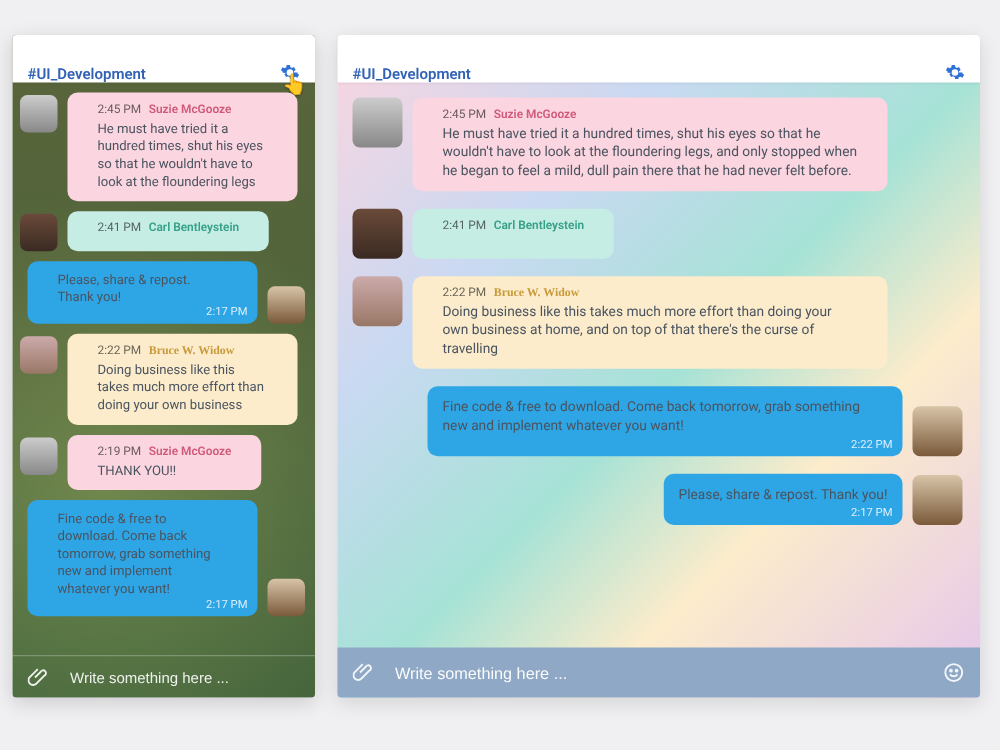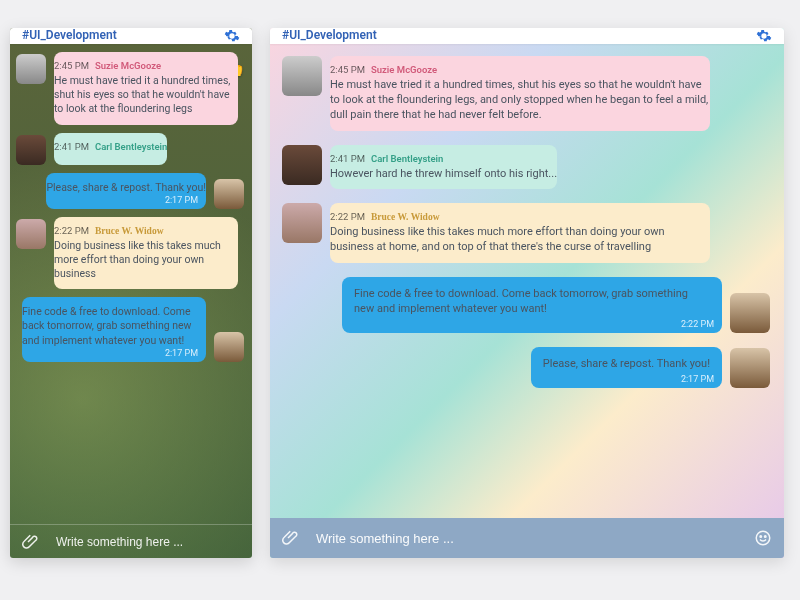--- a/index.html
+++ b/index.html
@@ -6,22 +6,22 @@
   body {
     width: 800px; height: 600px;
     background: #f0f0f2;
     font-family: -apple-system, 'Segoe UI', Roboto, Arial, sans-serif;
     font-size: 10px;
     overflow: hidden;
     position: relative;
   }
   
   .header {
-    height: 16px; background: #fff;
-    display: flex; align-items: flex-start; justify-content: space-between;
+    height: 38px; background: #fff;
+    display: flex; align-items: flex-end; justify-content: space-between;
     padding: 0 12px;
     border-top-left-radius: 3px; border-top-right-radius: 3px;
     box-shadow: 0 1px 2px rgba(0,0,0,.05);
   }
   .header-title { color:#3262b5; font-weight:600; font-size:12px; }
   .gear { width:16px; height:16px; cursor:pointer; }
   .gear svg { width:100%; height:100%; }
   .gear path { fill:#2f71d6; }
 
   .composer {
@@ -37,21 +37,21 @@
     flex:1; background:transparent; border:0; outline:0;
     font-size:12px;
   }
 
   .avatar {
     width:34px; height:34px; border-radius:6px; flex:0 0 34px;
     background:#888; overflow:hidden;
   }
 
   .row { display:flex; gap:8px; }
-  .bubble { border-radius:8px; padding:8px 0; position:relative; }
+  .bubble { border-radius:8px; padding:8px 24px; position:relative; }
   .meta { font-size:9.5px; margin-bottom:3px; }
   .meta .time { opacity:.6; }
   .meta .name { font-weight:600; margin-left:6px; }
   .msg { font-size:10.5px; line-height:1.35; color:#4a5460; }
 
   .ts { position:absolute; right:8px; bottom:4px; font-size:9px; opacity:.6; }
 
   
   .mobile {
     position:absolute; left:10px; top:28px;
@@ -165,20 +165,27 @@
         </div>
         <div class="avatar av-d"></div>
       </div>
       <div class="row in cream">
         <div class="avatar av-c"></div>
         <div class="bubble">
           <div class="meta"><span class="time">2:22 PM</span><span class="name">Bruce W. Widow</span></div>
           <div class="msg">Doing business like this takes much more effort than doing your own business</div>
         </div>
       </div>
+      <div class="row in pink">
+        <div class="avatar av-a"></div>
+        <div class="bubble">
+          <div class="meta"><span class="time">2:19 PM</span><span class="name">Suzie McGooze</span></div>
+          <div class="msg">THANK YOU!!</div>
+        </div>
+      </div>
       <div class="row out">
         <div class="bubble">
           <div class="msg">Fine code &amp; free to download. Come back tomorrow, grab something new and implement whatever you want!</div>
           <span class="ts">2:17 PM</span>
         </div>
         <div class="avatar av-d"></div>
       </div>
     </div>
 
   <div class="composer">
@@ -206,21 +213,20 @@
         <div class="avatar av-a"></div>
         <div class="bubble">
           <div class="meta"><span class="time">2:45 PM</span><span class="name">Suzie McGooze</span></div>
           <div class="msg">He must have tried it a hundred times, shut his eyes so that he wouldn't have to look at the floundering legs, and only stopped when he began to feel a mild, dull pain there that he had never felt before.</div>
         </div>
       </div>
       <div class="row in mint">
         <div class="avatar av-b"></div>
         <div class="bubble">
           <div class="meta"><span class="time">2:41 PM</span><span class="name">Carl Bentleystein</span></div>
-          <div class="msg">However hard he threw himself onto his right...</div>
         </div>
       </div>
       <div class="row in cream">
         <div class="avatar av-c"></div>
         <div class="bubble">
           <div class="meta"><span class="time">2:22 PM</span><span class="name">Bruce W. Widow</span></div>
           <div class="msg">Doing business like this takes much more effort than doing your own business at home, and on top of that there's the curse of travelling</div>
         </div>
       </div>
       <div class="row out">

